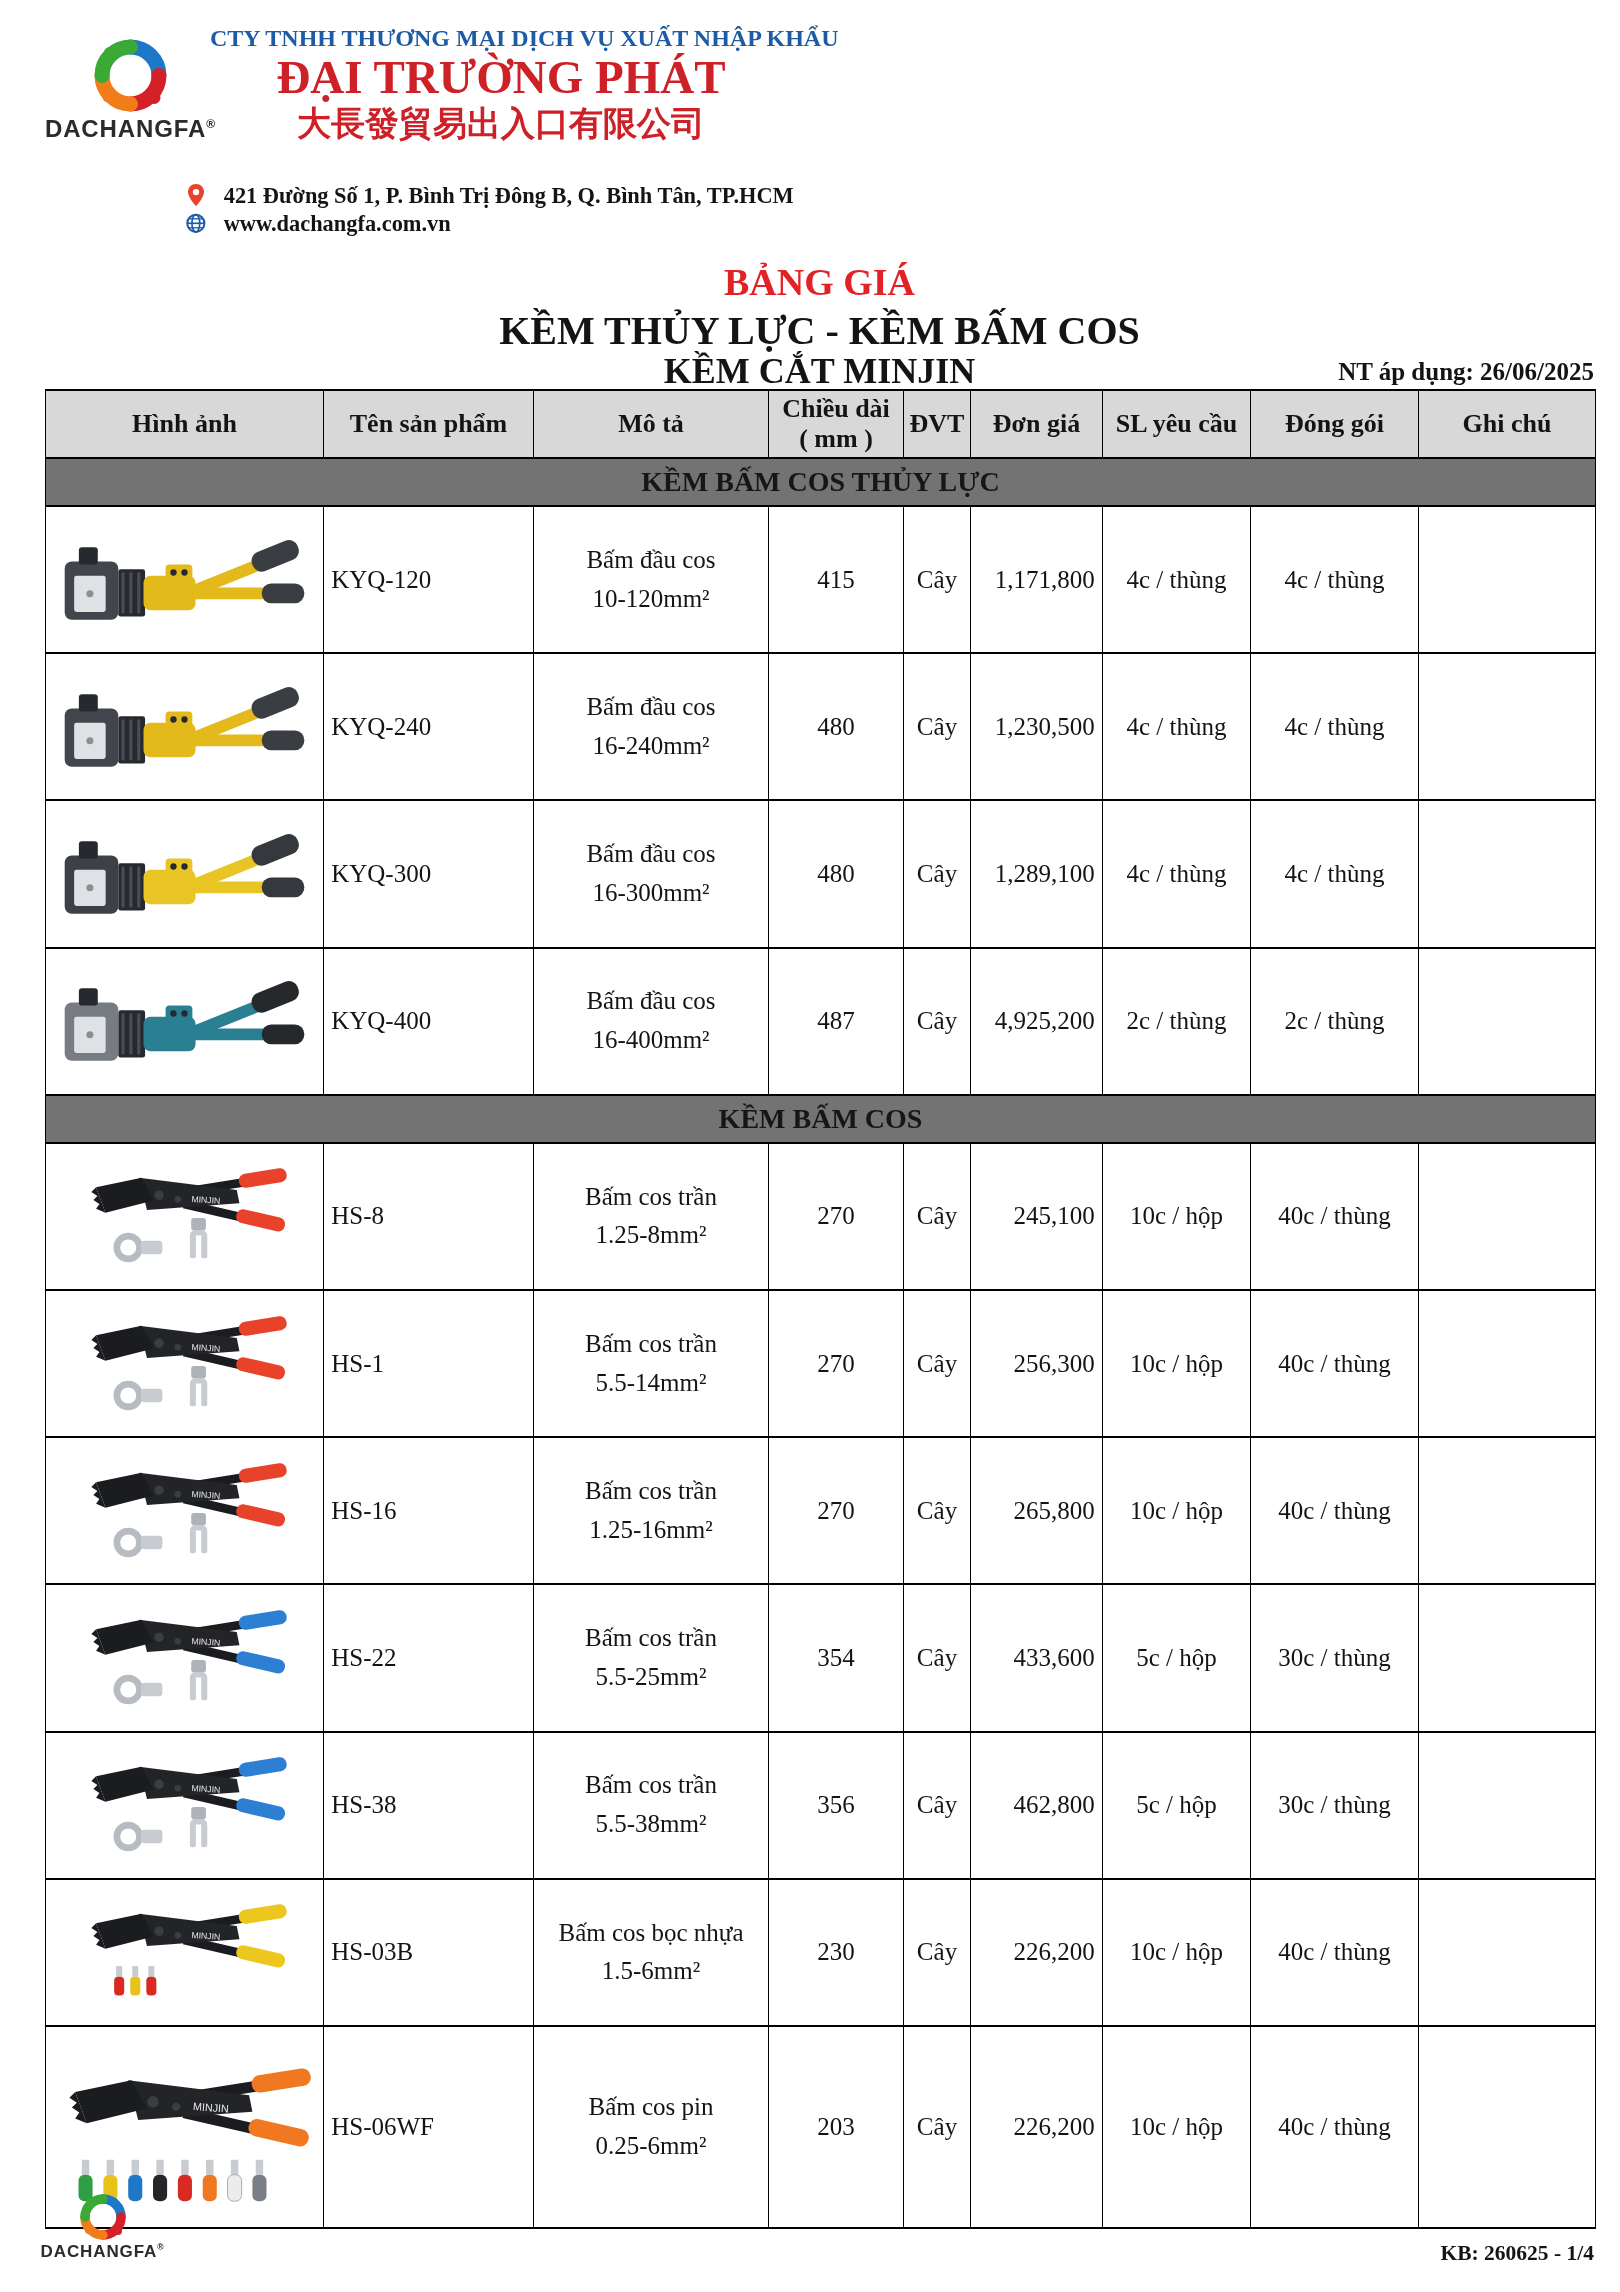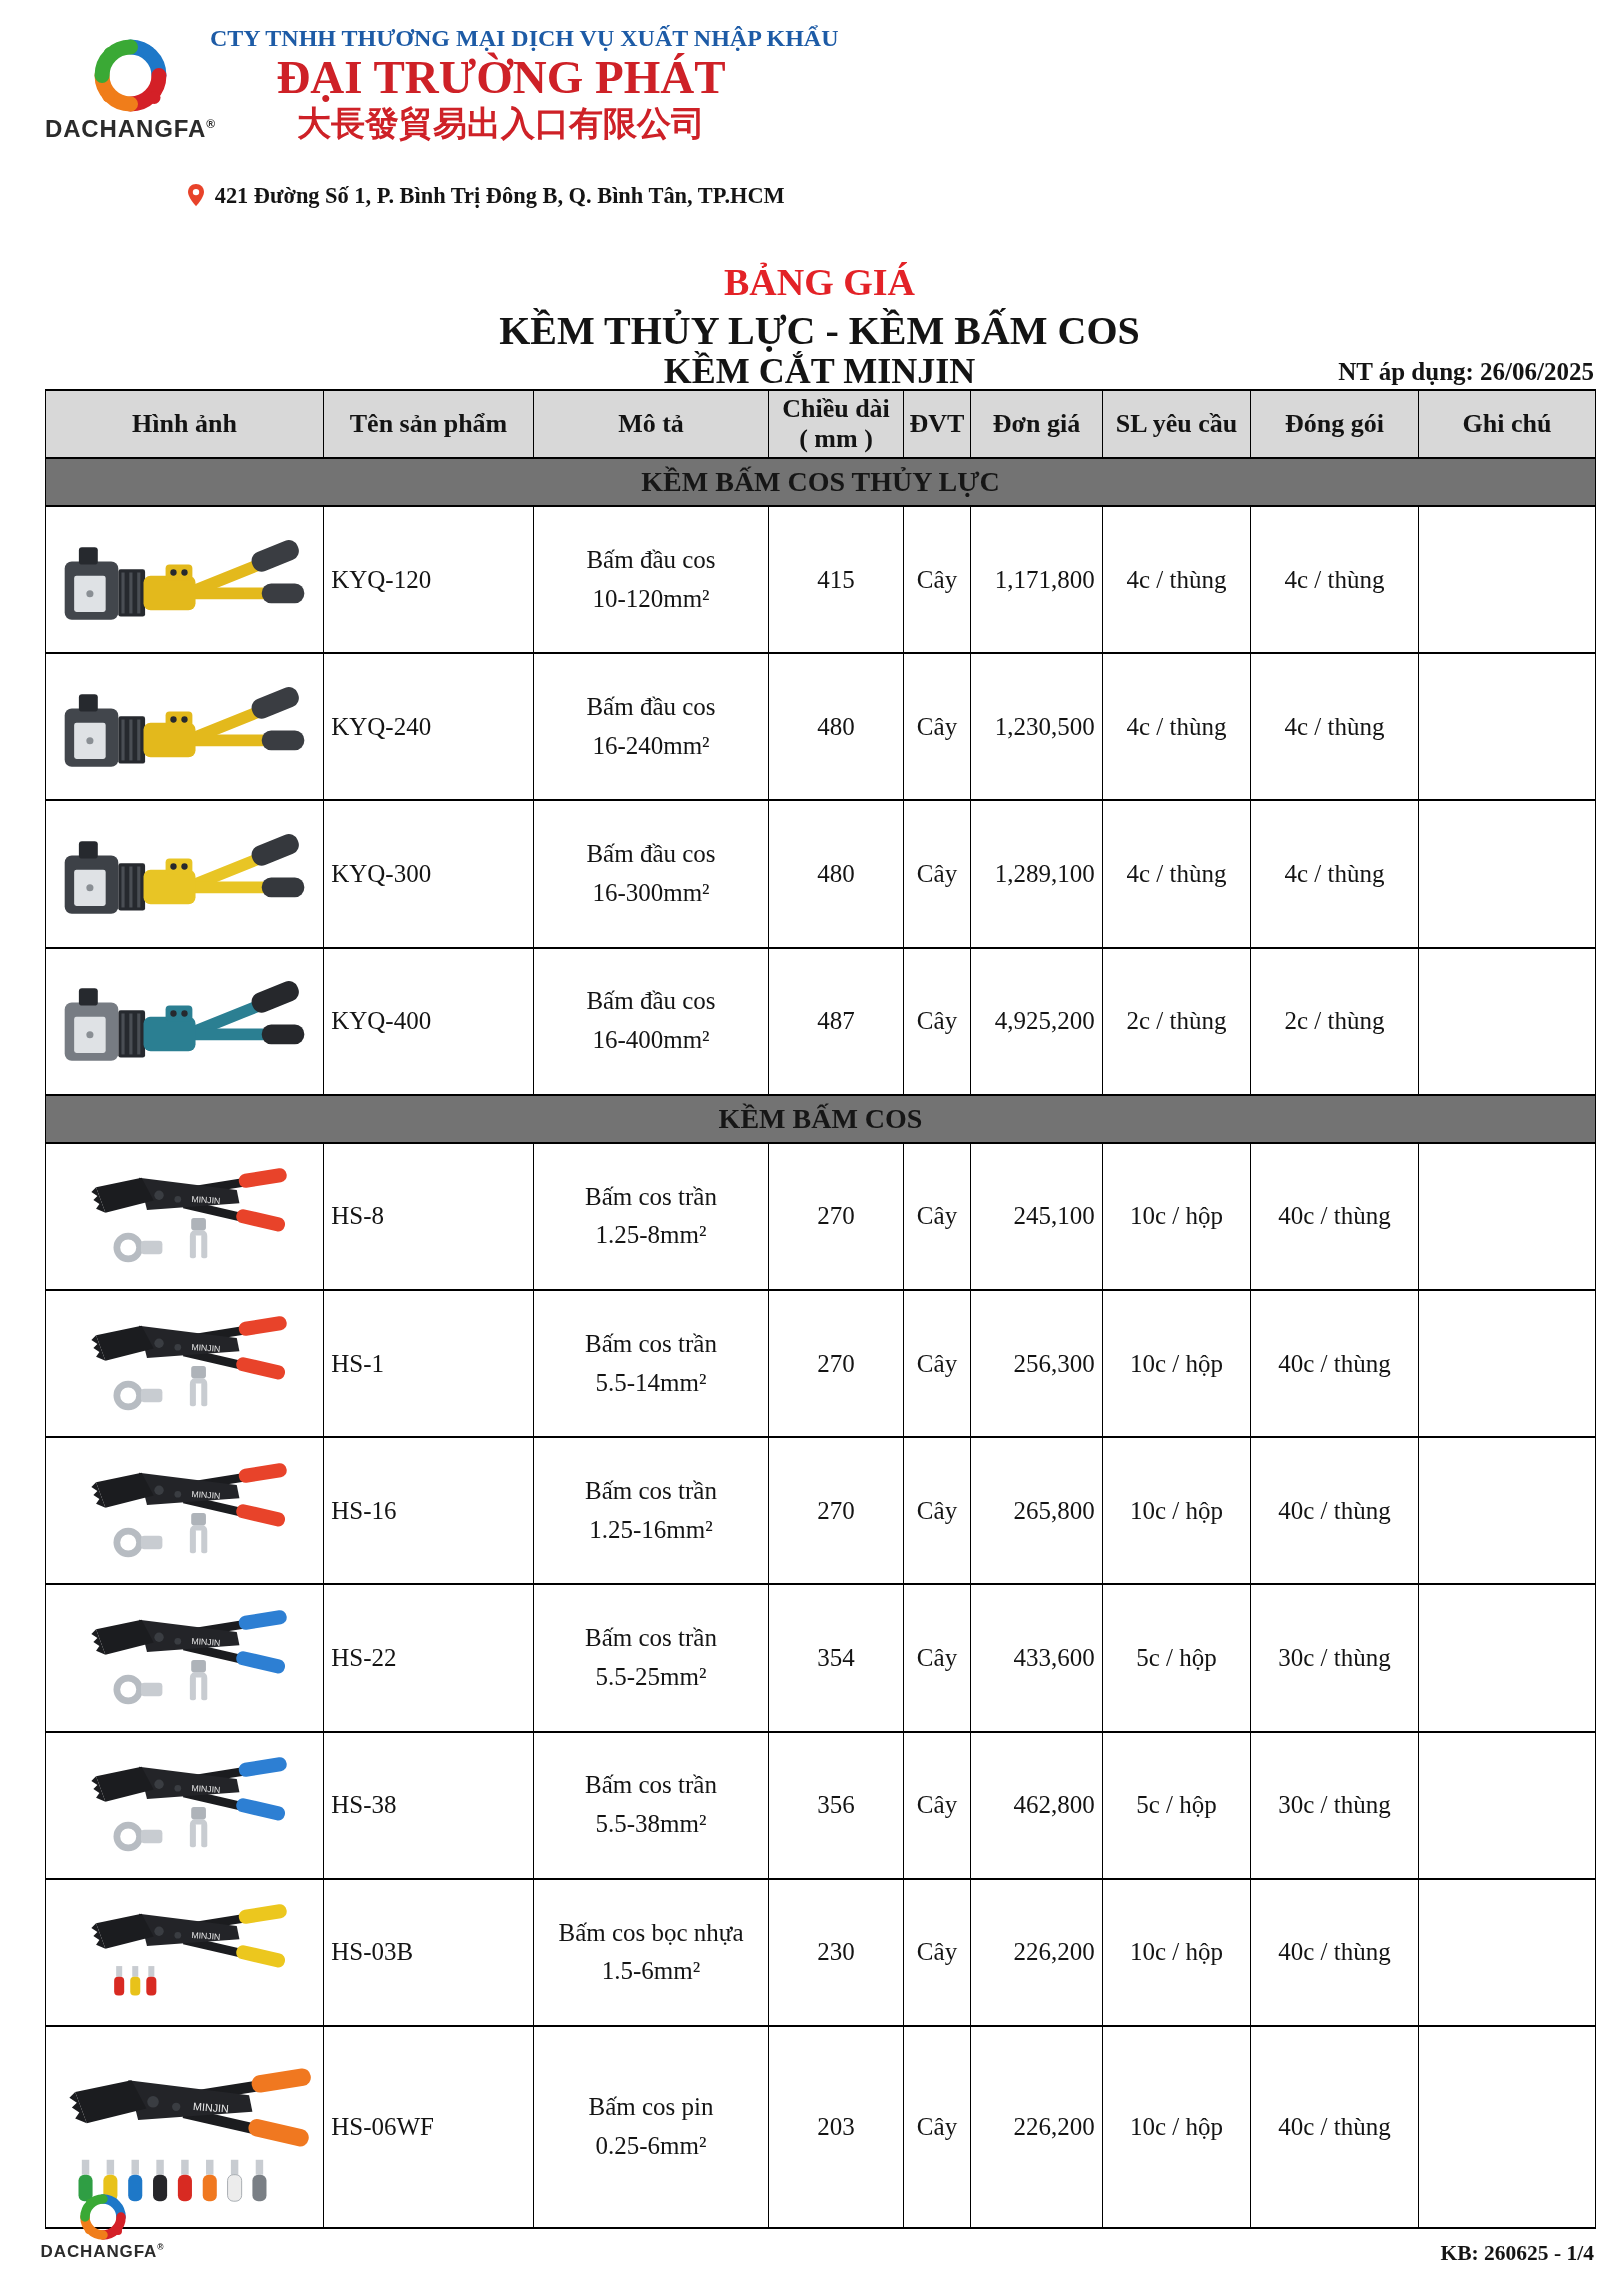--- a/index.html
+++ b/index.html
@@ -18,21 +18,21 @@
   #logo-top .logo-word { font-size:24px; }
   #logo-foot .logo-word { font-size:17px; }
   .logo-reg { font-size:0.5em; vertical-align:super; }
 
   #company-block { left:210px; top:25px; width:582px; text-align:center; }
   .company-line1 { color:#1d5ba6; font-weight:bold; font-size:24px; white-space:nowrap; }
   .company-name  { color:#ce2127; font-weight:bold; font-size:47px; line-height:1.1; white-space:nowrap; }
   .company-cn    { color:#ce2127; font-weight:bold; font-size:34px; line-height:1.15; white-space:nowrap; }
 
   #contact-block { left:186px; top:182px; }
-  .contact-line { display:flex; align-items:center; gap:9px; font-weight:bold;
+  .contact-line { display:flex; align-items:center; gap:18px; font-weight:bold;
                   font-size:22.4px; line-height:27px; white-space:nowrap; }
   .contact-line + .contact-line { margin-top:0.9px; }
   .ci { width:19.7px; height:23px; display:inline-flex; align-items:center; justify-content:center; }
 
   
   .title-wrap { left:45px; width:1549px; text-align:center; font-weight:bold; }
   #title-main { top:260px; color:#e32227; font-size:38px; }
   #title-sub1 { top:307px; color:#141414; font-size:40px; }
   #title-sub2 { top:350px; color:#141414; font-size:36px; }
   #effective-date { top:358px; right:26px; font-weight:bold; font-size:25px; }
@@ -90,20 +90,32 @@
 
 <div class="abs" id="contact-block">
   <div class="contact-line">
     <span class="ci">
       <svg width="16" height="22.4" viewBox="0 0 18 25">
           <path d="M9 0C4 0 0 4 0 9c0 6.4 9 16 9 16s9-9.6 9-16c0-5-4-9-9-9z" fill="#e8432a"></path>
           <circle cx="9" cy="9" r="3.6" fill="#fff"></circle>
         </svg>
     </span>
     <span>421 Đường Số 1, P. Bình Trị Đông B, Q. Bình Tân, TP.HCM</span>
+  </div>
+  <div class="contact-line">
+    <span class="ci">
+      <svg width="20.6" height="20.6" viewBox="0 0 24 24">
+          <circle cx="12" cy="12" r="10.5" fill="none" stroke="#1d5ba6" stroke-width="2.4"></circle>
+          <ellipse cx="12" cy="12" rx="4.8" ry="10.5" fill="none" stroke="#1d5ba6" stroke-width="2"></ellipse>
+          <line x1="1.5" y1="12" x2="22.5" y2="12" stroke="#1d5ba6" stroke-width="2"></line>
+          <line x1="3" y1="6.5" x2="21" y2="6.5" stroke="#1d5ba6" stroke-width="1.6"></line>
+          <line x1="3" y1="17.5" x2="21" y2="17.5" stroke="#1d5ba6" stroke-width="1.6"></line>
+        </svg>
+    </span>
+    <span>www.dachangfa.com.vn</span>
   </div>
 </div>
 
 <div class="abs title-wrap" id="title-main">BẢNG GIÁ</div>
 <div class="abs title-wrap" id="title-sub1">KỀM THỦY LỰC - KỀM BẤM COS</div>
 <div class="abs title-wrap" id="title-sub2">KỀM CẮT MINJIN</div>
 <div class="abs" id="effective-date">NT áp dụng: 26/06/2025</div>
 
 <table id="price-table">
   <colgroup>

